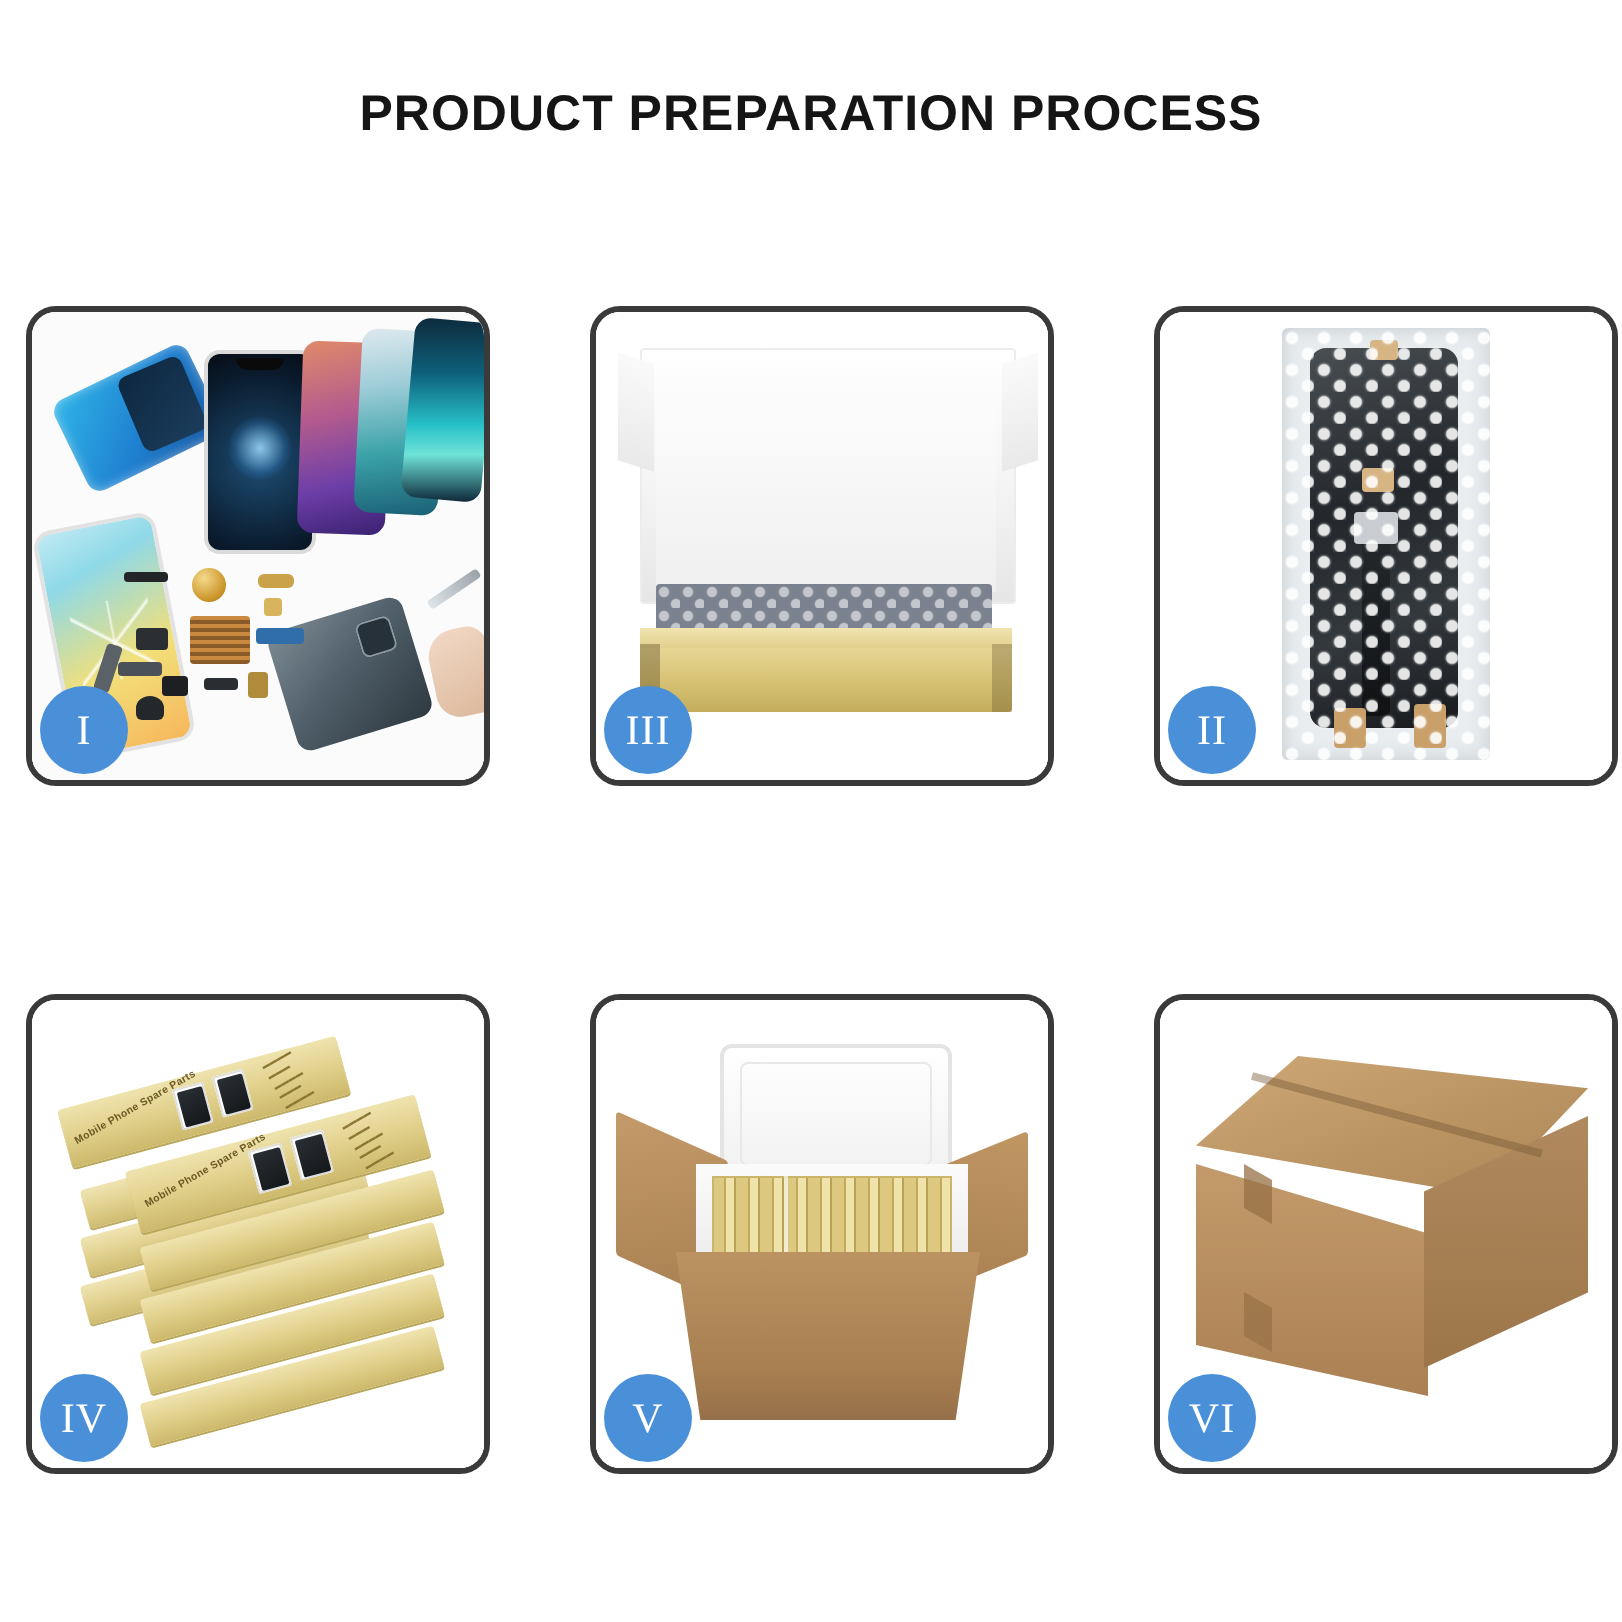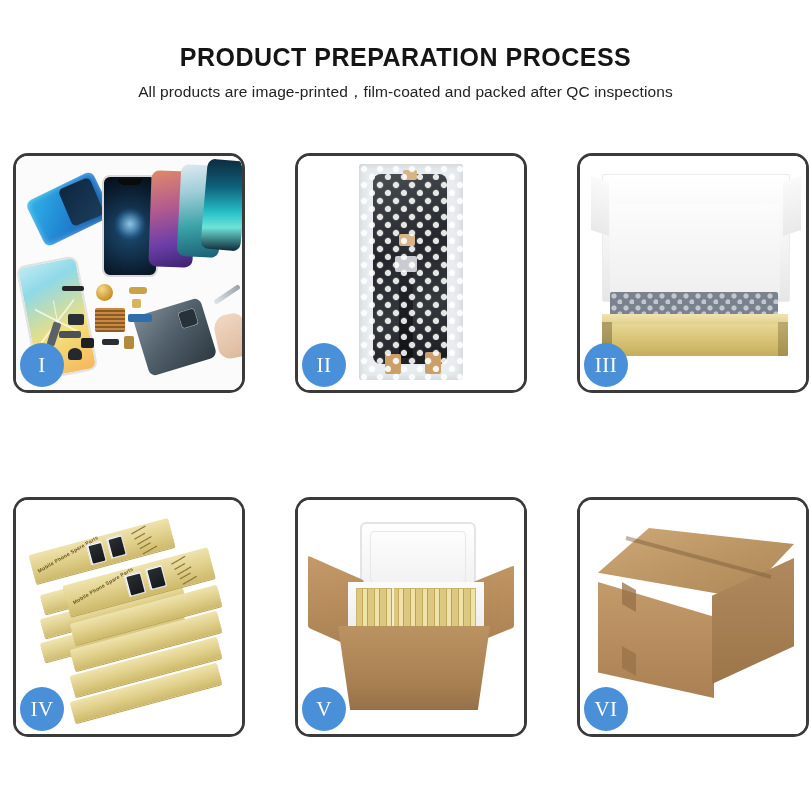--- a/index.html
+++ b/index.html
@@ -334,21 +334,20 @@
     background:rgba(150,112,70,.7);transform:skewY(30deg);
   }
 </style>
 </head>
 <body>
 
 <div class="page">
 
   <div class="header">
     <div class="title">PRODUCT PREPARATION PROCESS</div>
-    <div class="subtitle">All products are image-printed，film-coated and packed after QC inspections</div>
   </div>
 
   <div class="grid">
 
     <div class="panel">
       <div class="panel-inner">
         <div class="p1">
           <div class="ph tilt-blue"></div>
           <div class="ph big-dark"></div>
           <div class="ph purple"></div>
@@ -372,53 +371,53 @@
           <div class="prt l"></div>
           <div class="tweez"></div>
           <div class="hand"></div>
         </div>
       </div>
       <div class="badge">I</div>
     </div>
 
     <div class="panel">
       <div class="panel-inner">
+        <div class="p3">
+          <div class="lid3"></div>
+          <div class="foam3"></div>
+          <div class="bwrap3"></div>
+          <div class="tray3">
+            <span class="edgeL"></span>
+            <span class="edgeR"></span>
+          </div>
+        </div>
+      </div>
+      <div class="badge">III</div>
+    </div>
+
+    <div class="panel">
+      <div class="panel-inner">
         <div class="p2">
           <div class="wrap">
             <div class="screen"></div>
             <div class="flex"></div>
             <div class="conn"></div>
             <div class="tapet"></div>
             <div class="tapem"></div>
             <div class="tapel"></div>
             <div class="taper"></div>
             <div class="bubbles"></div>
           </div>
         </div>
       </div>
       <div class="badge">II</div>
     </div>
 
     <div class="panel">
       <div class="panel-inner">
-        <div class="p3">
-          <div class="lid3"></div>
-          <div class="foam3"></div>
-          <div class="bwrap3"></div>
-          <div class="tray3">
-            <span class="edgeL"></span>
-            <span class="edgeR"></span>
-          </div>
-        </div>
-      </div>
-      <div class="badge">III</div>
-    </div>
-
-    <div class="panel">
-      <div class="panel-inner">
         <div class="p4">
           <div class="stack">
             <div class="gbox gb-s1"></div>
             <div class="gbox gb-s2"></div>
             <div class="gbox gb-s3"></div>
             <div class="gbox gb-r4"></div>
             <div class="gbox gb-r3"></div>
             <div class="gbox gb-r2"></div>
             <div class="gbox gb-r1"></div>
 

